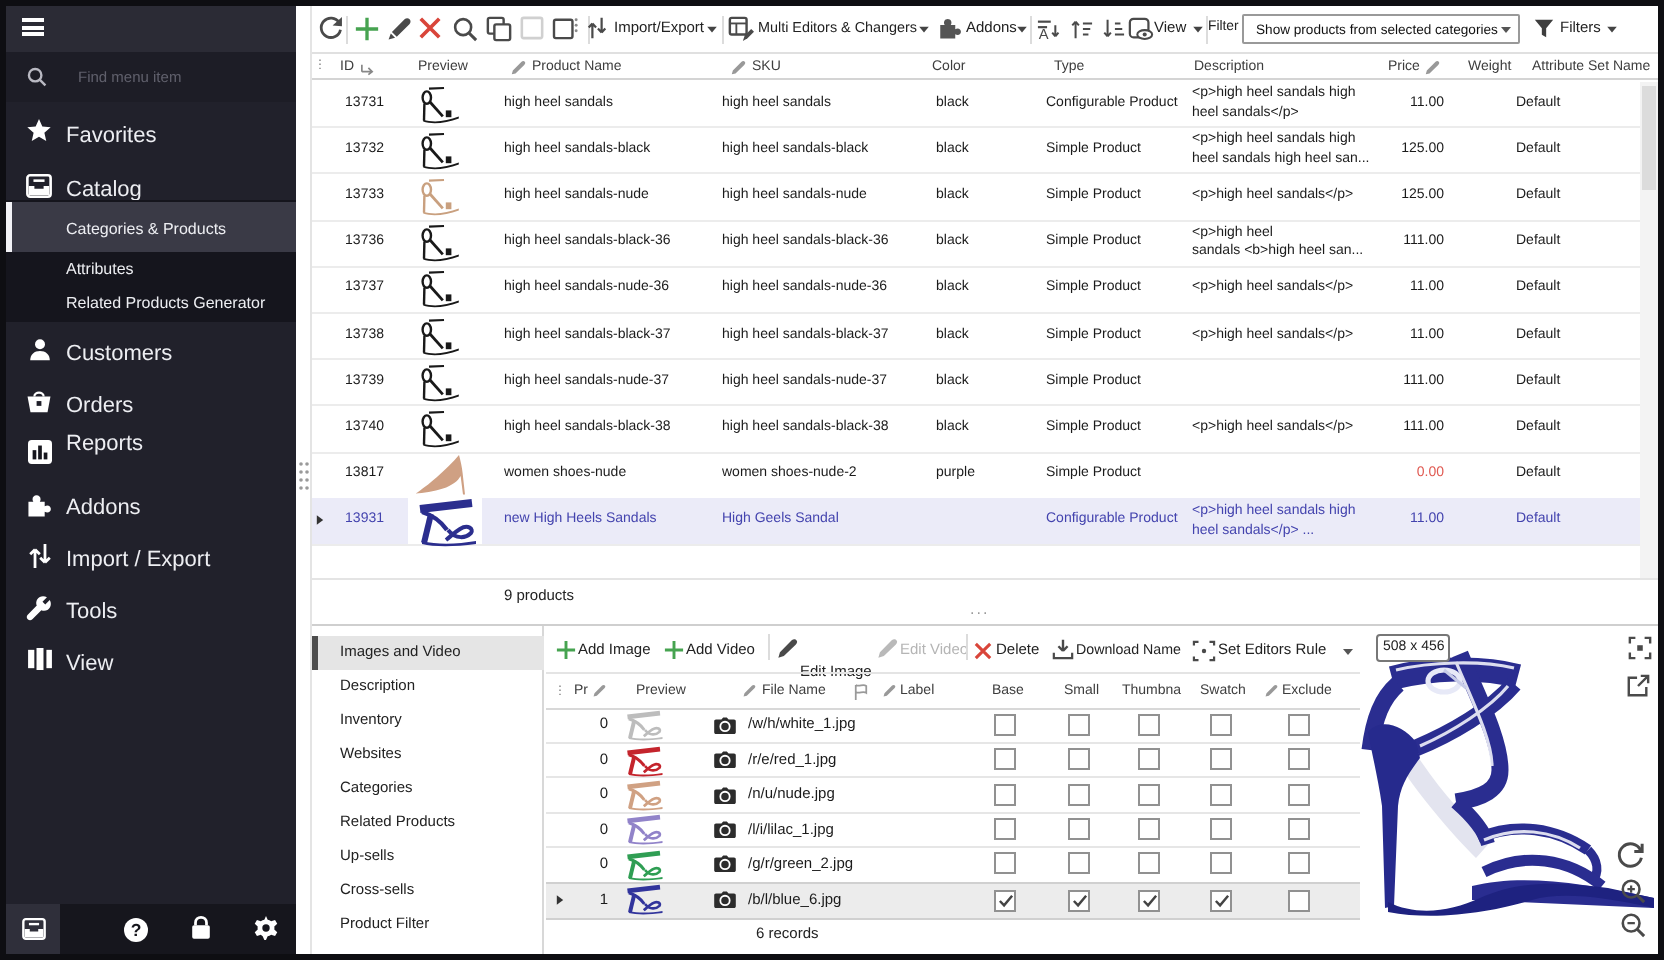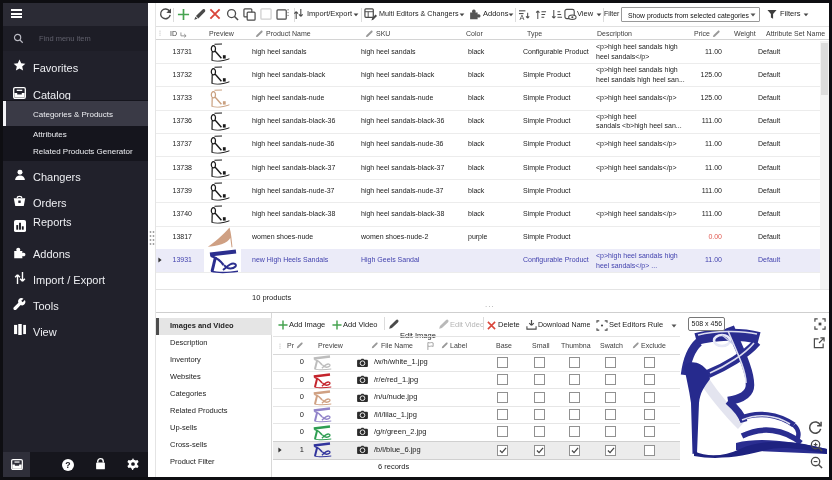--- a/index.html
+++ b/index.html
@@ -33,21 +33,21 @@
     </svg>
   <div class="ab" style="left:36px;top:31px;font-size:7.5px;color:#60606c">Find menu item</div>
   <div class="mi" style="top:58.5px">Favorites</div>
   <div class="mi" style="top:85.5px">Catalog</div>
   <div class="ab" style="left:0;top:97px;width:145px;height:61px;background:#15151d"></div>
   <div class="ab" style="left:0;top:98px;width:145px;height:25px;background:#3a3a46"></div>
   <div class="ab" style="left:0;top:98px;width:3px;height:25px;background:#f2f2f6"></div>
   <div class="mi" style="top:106.5px;font-size:8px">Categories &amp; Products</div>
   <div class="mi" style="top:127px;font-size:8px">Attributes</div>
   <div class="mi" style="top:144.3px;font-size:8px">Related Products Generator</div>
-  <div class="mi" style="top:167.5px">Changers</div>
+  <div class="mi" style="top:167.5px">Customers</div>
   <div class="mi" style="top:193.5px">Orders</div>
   <div class="mi" style="top:213px">Reports</div>
   <div class="mi" style="top:244.5px">Addons</div>
   <div class="mi" style="top:270.5px">Import / Export</div>
   <div class="mi" style="top:296.5px">Tools</div>
   <div class="mi" style="top:322.5px">View</div>
   <div class="ab" style="left:0;top:449px;width:145px;height:25px;background:#16161d"></div>
   <div class="ab" style="left:0;top:449px;width:27px;height:25px;background:#2f2f3a"></div>
   <svg style="left:10px;top:56px" width="13" height="13" viewBox="0 0 14 14">
       <path d="M7 0.5 L8.8 4.6 L13.3 5 L9.9 8 L10.9 12.4 L7 10.1 L3.1 12.4 L4.1 8 L0.7 5 L5.2 4.6 Z" fill="#fff"></path>
@@ -432,27 +432,27 @@
 <div class="t" style="left:252px;top:256.4px;color:#4343ae">new High Heels Sandals</div>
 <div class="t" style="left:361px;top:256.4px;color:#4343ae">High Geels Sandal</div>
 <div class="t" style="left:523px;top:256.4px;color:#4343ae">Configurable Product</div>
 <div class="t" style="left:596px;top:252.0px;color:#4343ae">&lt;p&gt;high heel sandals high</div>
 <div class="t" style="left:596px;top:261.6px;color:#4343ae">heel sandals&lt;/p&gt; ...</div>
 <div class="t" style="left:680px;top:256.4px;width:42px;text-align:right;color:#4343ae">11.00</div>
 <div class="t" style="left:758px;top:256.4px;color:#4343ae">Default</div>
 <div class="ab" style="left:820px;top:41px;width:9px;height:248px;background:#f3f3f3"></div>
 <div class="ab" style="left:821px;top:43px;width:7px;height:52px;background:#dcdcdc"></div>
 <div class="ln" style="left:156px;top:289px;width:673px;background:#e4e4e4"></div>
-<div class="t" style="left:252px;top:294px;color:#222;font-size:7.5px">10 products</div>
+<div class="t" style="left:252px;top:294px;color:#222;font-size:7.5px">9 products</div>
 <div class="ab" style="left:485px;top:303px;color:#999;font-size:8px;letter-spacing:1px;line-height:4px">...</div>
 <div class="ln" style="left:156px;top:312px;width:673px;background:#cfcfcf"></div>
 <div class="ab" style="left:156px;top:313px;width:116px;height:164px;background:#fff;border-right:1px solid #d8d8d8"></div>
 <div class="ab" style="left:156px;top:318px;width:116px;height:17px;background:#e5e5e5"></div>
 <div class="ab" style="left:156px;top:318px;width:2.5px;height:17px;background:#4d4d4d"></div>
-<div class="t" style="left:170px;top:322px;color:#222;font-size:7.5px;font-weight:bold">Images and Video</div>
+<div class="t" style="left:170px;top:322px;color:#222;font-size:7.5px;font-weight:normal">Images and Video</div>
 <div class="t" style="left:170px;top:339px;color:#222;font-size:7.5px;font-weight:normal">Description</div>
 <div class="t" style="left:170px;top:356px;color:#222;font-size:7.5px;font-weight:normal">Inventory</div>
 <div class="t" style="left:170px;top:373px;color:#222;font-size:7.5px;font-weight:normal">Websites</div>
 <div class="t" style="left:170px;top:390px;color:#222;font-size:7.5px;font-weight:normal">Categories</div>
 <div class="t" style="left:170px;top:407px;color:#222;font-size:7.5px;font-weight:normal">Related Products</div>
 <div class="t" style="left:170px;top:424px;color:#222;font-size:7.5px;font-weight:normal">Up-sells</div>
 <div class="t" style="left:170px;top:441px;color:#222;font-size:7.5px;font-weight:normal">Cross-sells</div>
 <div class="t" style="left:170px;top:458px;color:#222;font-size:7.5px;font-weight:normal">Product Filter</div>
 <svg style="left:278px;top:319.5px" width="10" height="10" viewBox="0 0 11 11">
     <path d="M5.5 0.5 V10.5 M0.5 5.5 H10.5" stroke="#46a350" stroke-width="1.6"></path>

